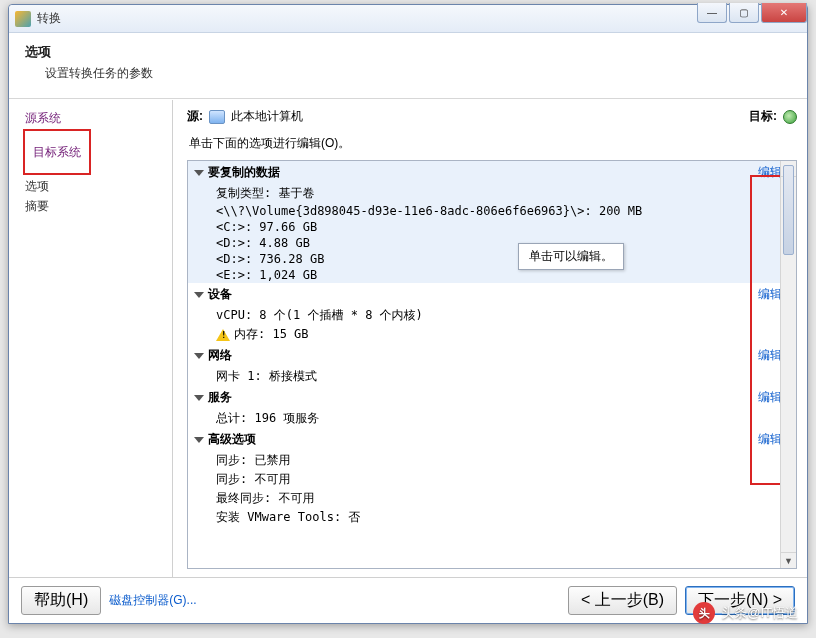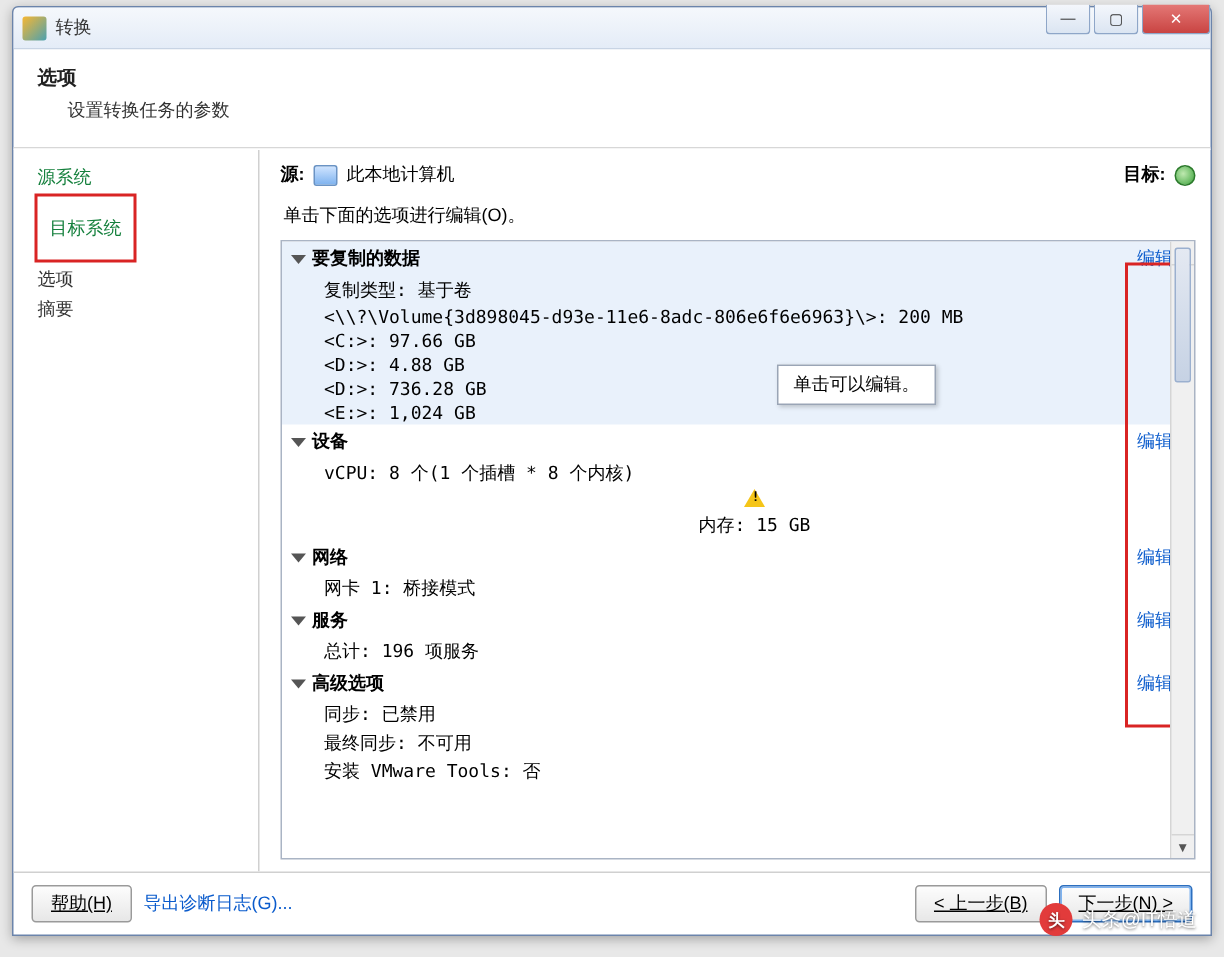--- a/index.html
+++ b/index.html
@@ -64,21 +64,21 @@
       overflow: hidden;
     }
     .sidebar {
       width: 164px;
       border-right: 1px solid #d0d0d0;
       padding: 8px 6px;
       background: #fff;
     }
     .side-item {
       padding: 1px 10px;
-      color: #15803d;
+      color: #701a75;
       cursor: pointer;
       font-size: 12px;
       line-height: 18px;
     }
     .side-item.plain { color: #333; cursor: default; }
     .side-item.active {
       border: 2px solid #d92424;
       padding: 12px 8px;
       display: inline-block;
       margin: 1px 8px;
@@ -147,21 +147,21 @@
     }
     .section-hd .edit-link {
       margin-left: auto;
       color: #0a5bcc;
       font-weight: normal;
       cursor: pointer;
       margin-right: 8px;
     }
     .sec-highlight { background: #e9f1fb; }
     .line { padding: 1px 6px 1px 28px; font-family: "SimSun", monospace; font-size: 12px; }
-    .line.flex { display: flex; align-items: center; gap: 4px; flex-direction: column; }
+    .line.flex { display: flex; align-items: center; gap: 4px; }
     .warn-icon {
       width: 14px; height: 12px;
       display: inline-block; position: relative;
     }
     .warn-icon::before {
       content: ""; position: absolute; inset: 0;
       width: 0; height: 0;
       border-left: 7px solid transparent;
       border-right: 7px solid transparent;
       border-bottom: 12px solid #f5c518;
@@ -191,23 +191,22 @@
       padding: 8px 12px;
       display: flex;
       align-items: center;
       gap: 8px;
     }
     .btn {
       background: linear-gradient(#fdfdfd,#e7e7e7);
       border: 1px solid #9a9a9a;
       border-radius: 3px;
       padding: 3px 12px;
-      font-size: 12px;
+      font-size: 16px;
       cursor: pointer;
-      text-decoration: underline;
     }
     .btn.primary { border-color: #2c6fbf; box-shadow: 0 0 0 1px #7fb3ef inset; }
     .link { color: #0a5bcc; cursor: pointer; }
     .footer .spacer { flex: 1; }
     .watermark {
       position: absolute;
       right: 18px; bottom: 14px;
       display: flex; align-items: center; gap: 6px;
       color: #fff; font-size: 13px;
       text-shadow: 0 1px 2px rgba(0,0,0,.6);
@@ -323,37 +322,38 @@
             <span class="edit-link">编辑</span>
           </div>
           <div class="line">总计: 196 项服务</div>
 
           <div class="section-hd">
             <span class="tri"></span>
             <span>高级选项</span>
             <span class="edit-link">编辑</span>
           </div>
           <div class="line">同步: 已禁用</div>
+          <div class="line">同步: 不可用</div>
           <div class="line">最终同步: 不可用</div>
           <div class="line">安装 VMware Tools: 否</div>
 
           <div class="scrollbar-fake">
             <div class="arr up">▲</div>
             <div class="thumb"></div>
             <div class="arr down">▼</div>
           </div>
         </div>
       </div>
 
     </div>
   </div>
 
   <div class="footer">
     <button class="btn">帮助(H)</button>
-    <span class="link">导出诊断日志(G)...</span>
+    <span class="link">磁盘控制器(G)...</span>
     <span class="spacer"></span>
     <button class="btn">&lt; 上一步(B)</button>
     <button class="btn primary">下一步(N) &gt;</button>
   </div>
 
 </div>
 
 <div class="watermark">
   <span class="wm-icon">头</span>
   <span>头条@IT悟道</span>

